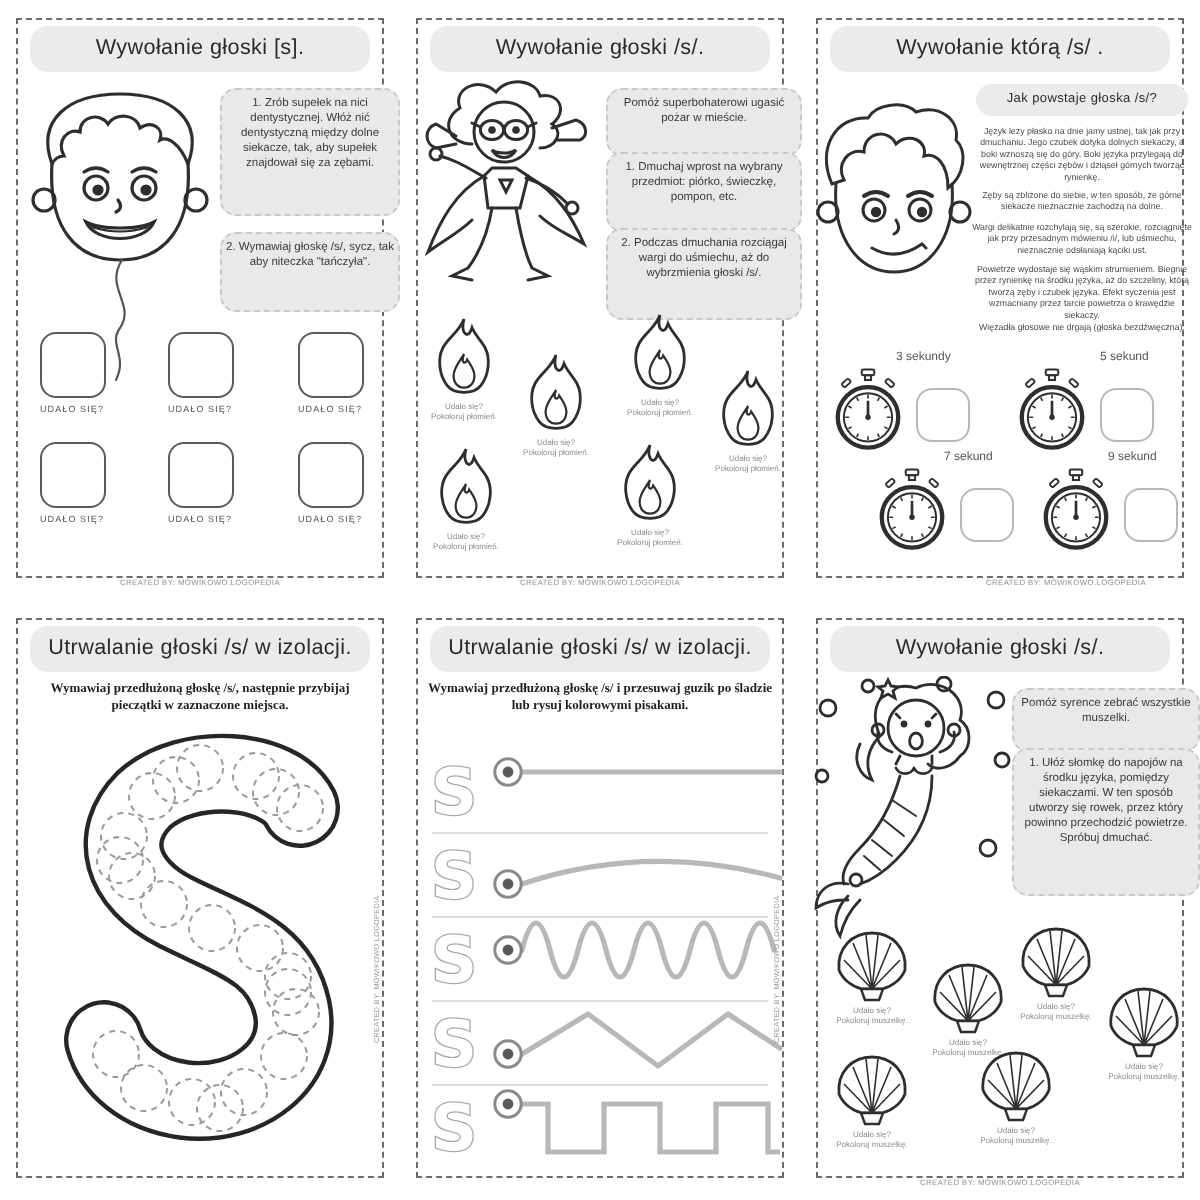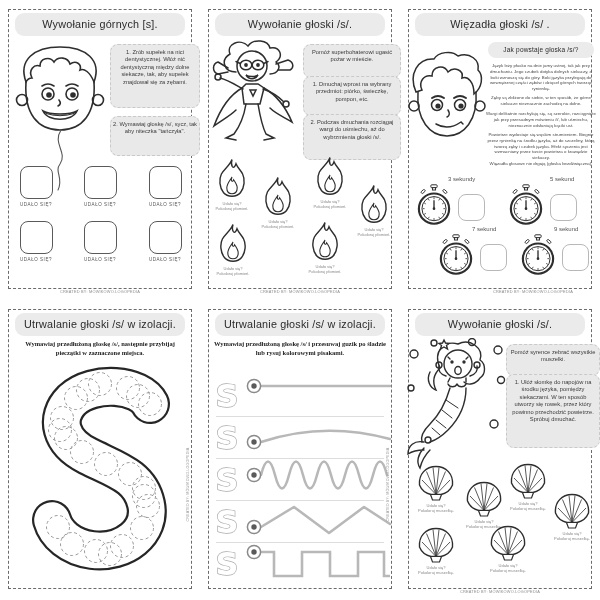--- a/index.html
+++ b/index.html
@@ -61,21 +61,21 @@
       <circle cx="8" cy="8" r="6.6" fill="#fff" stroke="#8a8a8a" stroke-width="1.5"></circle>
       <circle cx="8" cy="8" r="2.7" fill="#5a5a5a"></circle>
     </symbol>
   </defs>
 </svg>
 
 <div class="sheet">
 
   <div class="cell" style="left:0;top:0">
     <div class="bd"></div>
-    <div class="pill">Wywołanie górnych [s].</div>
+    <div class="pill">Wywołanie głoski [s].</div>
     <svg class="fig" style="left:10px;top:40px" width="100" height="152" viewBox="0 0 100 152" fill="none" stroke="#2e2e2e" stroke-width="1.6" stroke-linecap="round">
       <path d="M16,42 C8,20 24,7 50,7 C76,7 92,20 84,42 C80,32 74,28 70,30 C72,24 66,20 60,24 C58,17 48,16 44,22 C40,16 30,18 30,26 C24,24 18,30 22,38 C19,38 17,40 16,42 Z"></path>
       <circle cx="12" cy="60" r="5.5"></circle>
         <circle cx="88" cy="60" r="5.5"></circle>
       <path d="M16,42 C14,74 28,90 50,90 C72,90 86,74 84,42"></path>
       <path d="M32,46 Q38,42 44,46 M56,46 Q62,42 68,46"></path>
       <circle cx="38" cy="54" r="6" fill="#fff"></circle>
         <circle cx="39" cy="55" r="2.8" fill="#2e2e2e" stroke="none"></circle>
       <circle cx="62" cy="54" r="6" fill="#fff"></circle>
         <circle cx="63" cy="55" r="2.8" fill="#2e2e2e" stroke="none"></circle>
@@ -227,21 +227,21 @@
           </span>
         </div>
     </div>
     <div class="credit">
         <span class="s50">CREATED BY: MÓWIKOWO.LOGOPEDIA</span>
       </div>
   </div>
 
   <div class="cell" style="left:400px;top:0">
     <div class="bd"></div>
-    <div class="pill">Więzadła głoski /s/ .</div>
+    <div class="pill">Wywołanie którą /s/ .</div>
     <svg class="fig" style="left:8px;top:50px" width="78" height="92" viewBox="0 0 78 92" fill="none" stroke="#2e2e2e" stroke-width="1.5" stroke-linecap="round">
       <path d="M8,42 C0,24 10,8 26,9 C30,2 44,0 50,6 C62,2 72,10 70,20 C76,26 74,38 66,44 C66,32 60,26 54,28 C56,20 46,16 40,22 C36,14 24,16 24,26 C16,24 10,32 14,40 Z"></path>
       <circle cx="6" cy="56" r="5"></circle>
         <circle cx="72" cy="56" r="5"></circle>
       <path d="M10,42 C8,70 22,86 39,86 C56,86 70,70 68,42"></path>
       <path d="M24,48 Q30,44 36,48 M46,48 Q52,44 58,48" stroke-width="2"></path>
       <circle cx="29" cy="55" r="5.5" fill="#fff"></circle>
         <circle cx="30" cy="56" r="2.6" fill="#2e2e2e" stroke="none"></circle>
       <circle cx="52" cy="55" r="5.5" fill="#fff"></circle>
         <circle cx="53" cy="56" r="2.6" fill="#2e2e2e" stroke="none"></circle>

